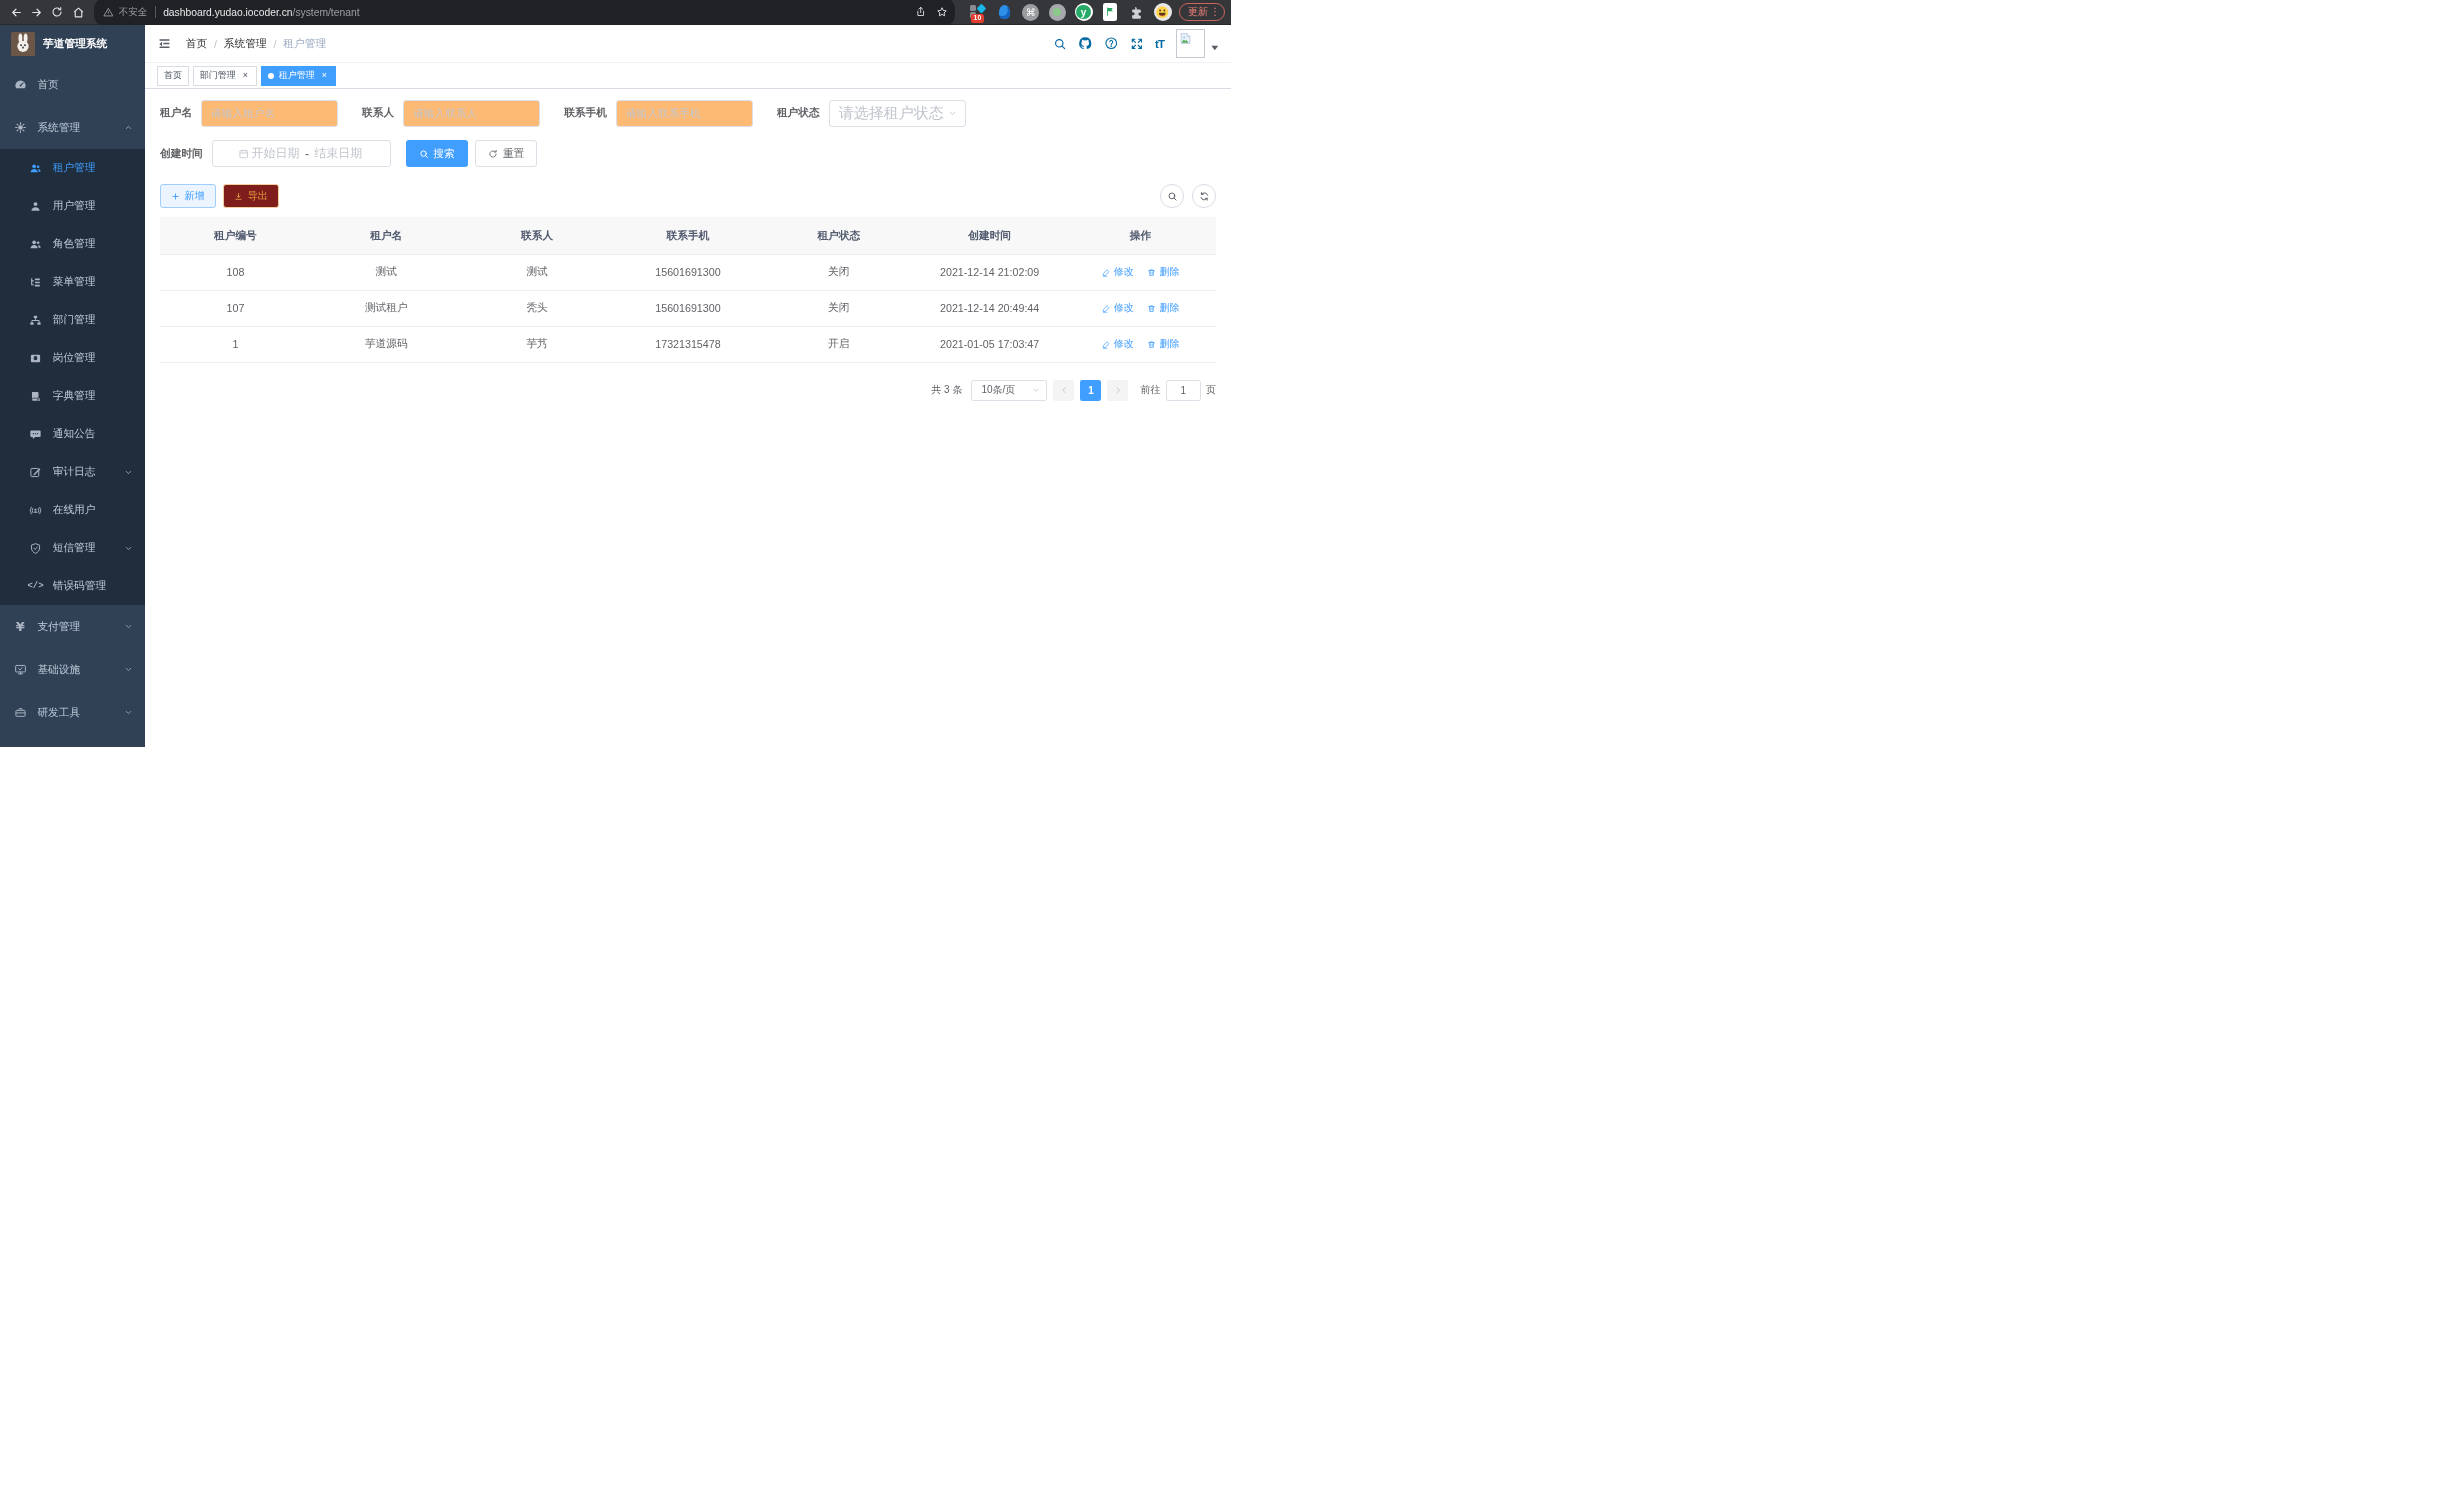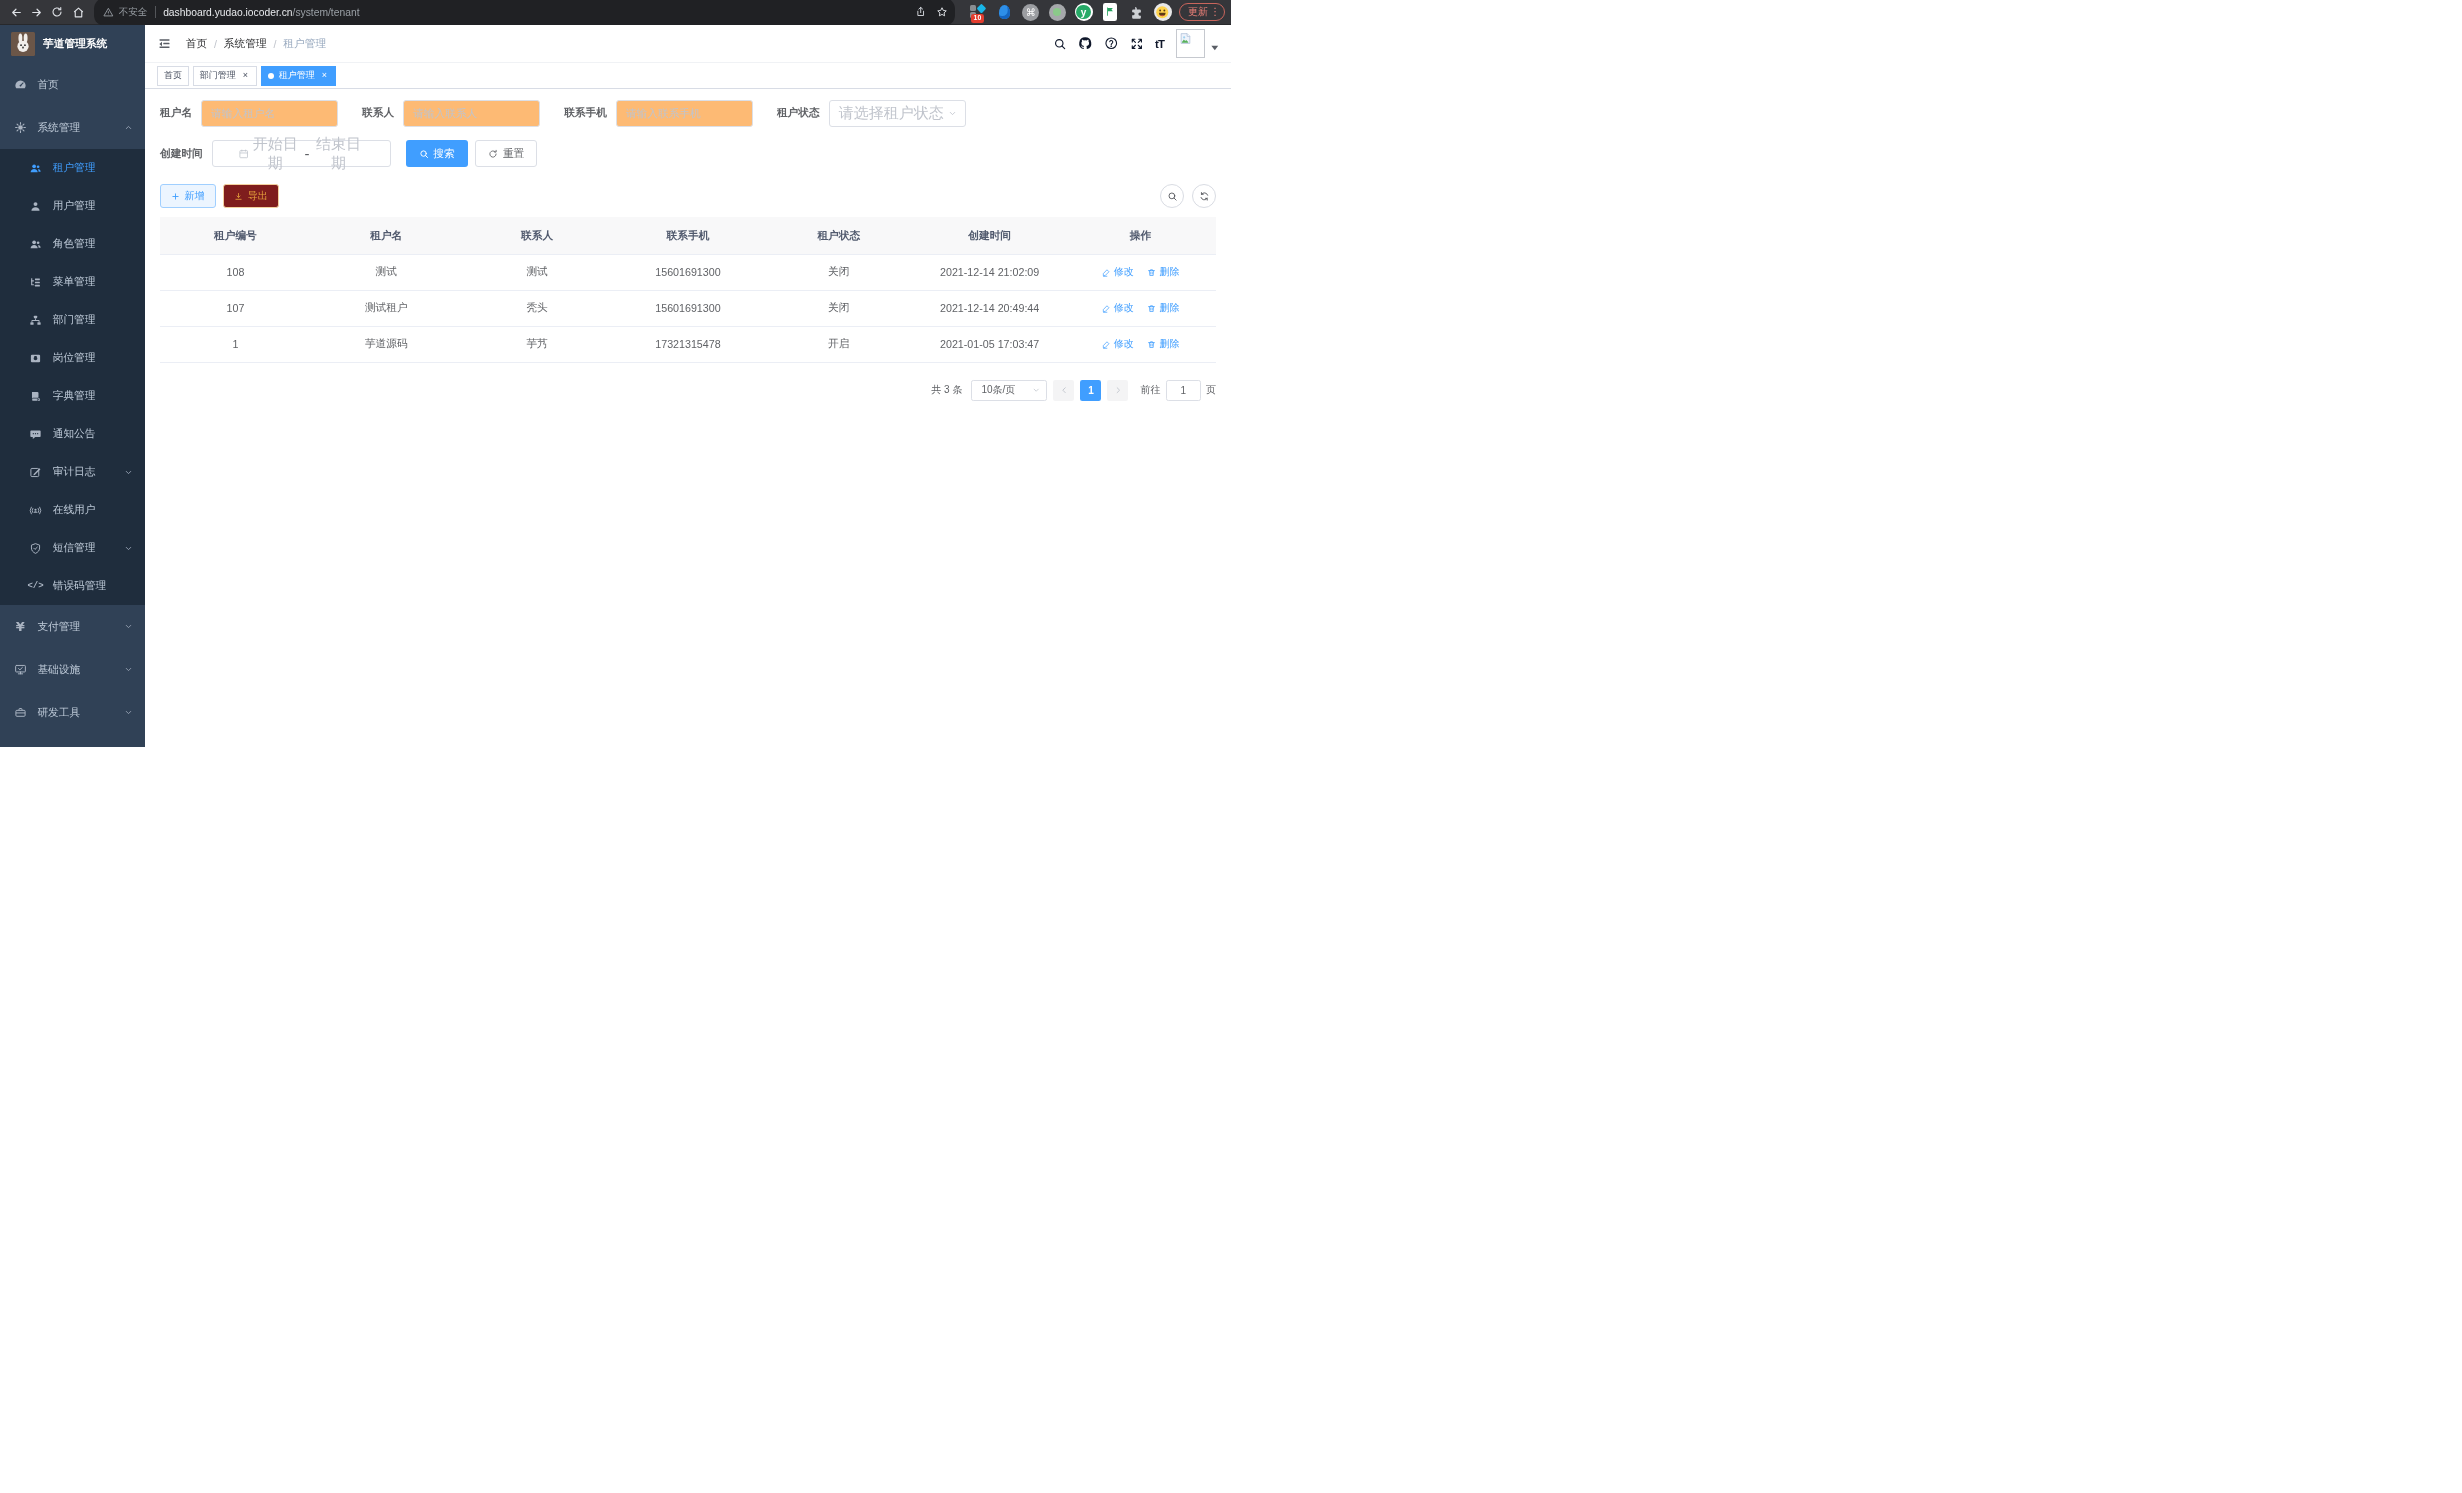--- a/index.html
+++ b/index.html
@@ -40,41 +40,41 @@
   .txt-icon{font-size:9px;font-weight:bold;font-family:"Liberation Mono","DejaVu Sans Mono",monospace}
   .yen-icon{font-size:13px;font-weight:bold;font-family:"DejaVu Sans",sans-serif}
 
   .main{flex:1;display:flex;flex-direction:column;background:#fff;min-width:0}
   .navbar{height:38px;display:flex;align-items:center;padding:0 12px;border-bottom:0.8px solid #f0f2f5;flex:0 0 auto}
   .hamburger{color:#5a5e66;cursor:pointer;display:flex}
   .breadcrumb{margin-left:13.7px;font-size:10.7px;display:flex;align-items:center;gap:6.9px;color:#303133}
   .crumb{cursor:pointer}
   .crumb-sep{color:#c0c4cc}
   .crumb-last{color:#97a8be;cursor:default}
-  .nav-right{margin-left:auto;display:flex;align-items:center;gap:11.4px;color:#0f172a}
+  .nav-right{margin-left:auto;display:flex;align-items:center;gap:11.4px;color:#0369a1}
   .nav-ico{cursor:pointer;display:flex;align-items:center}
   .tt{font-size:11.4px;font-weight:bold;letter-spacing:-0.8px}
   .avatar-box{width:29px;height:29px;border:0.8px solid #c6c9cf;background:#fff;padding:2.3px;cursor:pointer}
   .caret-down{margin-left:-4.6px;cursor:pointer;display:flex;align-items:flex-end;padding-top:9px}
 
   .tags{height:26px;display:flex;align-items:center;padding:0 12px;gap:3.8px;border-bottom:0.8px solid #d8dce5;flex:0 0 auto}
   .tag{height:20px;border:0.8px solid #d8dce5;background:#fff;color:#495060;font-size:9px;display:flex;align-items:center;padding:0 6px;gap:4.6px;cursor:pointer;white-space:nowrap}
   .tag .dot{width:6px;height:6px;border-radius:50%;background:#fff;flex:0 0 auto}
   .tag-close{font-size:9px;line-height:1;display:flex;align-items:center;justify-content:center;width:10px;height:10px;border-radius:50%}
   .tag.active{background:#409eff;border-color:#409eff;color:#fff}
 
   
   .content{padding:10.7px 15px;flex:1;overflow:hidden}
   .filter-row{display:flex;align-items:center;margin-bottom:13.7px}
   .f-group{display:flex;align-items:center;margin-right:24px}
   .f-label{font-size:10.7px;color:#606266;font-weight:600;margin-right:9px;white-space:nowrap}
   .f-input{width:137px;height:27px;border:0.8px solid #dcdfe6;border-radius:3px;padding:0 9px;font-size:10.7px;color:#606266;outline:none;background:#fdba74}
   input::placeholder{color:#c0c4cc}
   .f-select{width:137px;height:27px;border:0.8px solid #dcdfe6;border-radius:3px;display:flex;align-items:center;justify-content:space-between;padding:0 7.6px 0 9px;font-size:15px;color:#c0c4cc;background:#fff;cursor:pointer}
-  .date-range{width:179px;height:27px;border:0.8px solid #dcdfe6;border-radius:3px;display:flex;align-items:center;padding:0 25px;font-size:15px;color:#c0c4cc;background:#fff;cursor:pointer}
+  .date-range{width:179px;height:27px;border:0.8px solid #dcdfe6;border-radius:3px;display:flex;align-items:center;padding:0 25px;font-size:12px;color:#c0c4cc;background:#fff;cursor:pointer}
   .date-range .dr-txt{flex:1;text-align:center}
   .date-range .dr-sep{color:#606266;padding:0 3px}
   .btn{height:27px;border-radius:3px;font-size:10.7px;display:inline-flex;align-items:center;gap:4.6px;padding:0 12px;border:0.8px solid transparent;cursor:pointer;background:#fff;white-space:nowrap}
   .btn-primary{background:#409eff;color:#fff}
   .btn-default{border-color:#dcdfe6;color:#606266}
   .btn-sm{height:24px;font-size:10px;padding:0 10px;border-radius:3px}
   .btn-plain-primary{background:#ecf5ff;border-color:#a0cfff;color:#409eff}
   .btn-plain-warning{background:#7f1d1d;border-color:#f3d19e;color:#e6a23c}
   .mr10{margin-right:7.6px}
   .toolbar{display:flex;align-items:center;margin:17px 0 9px}

